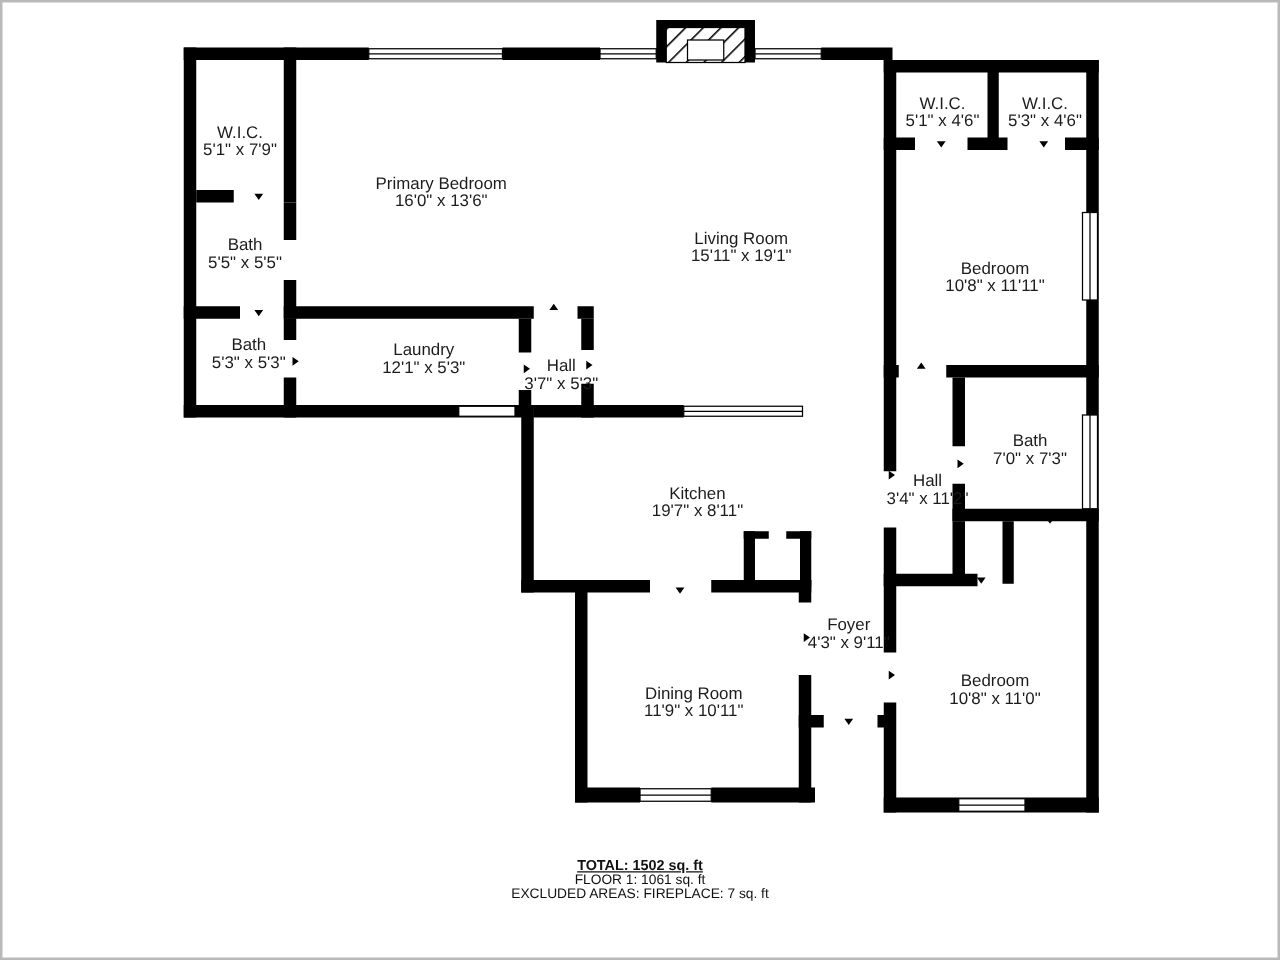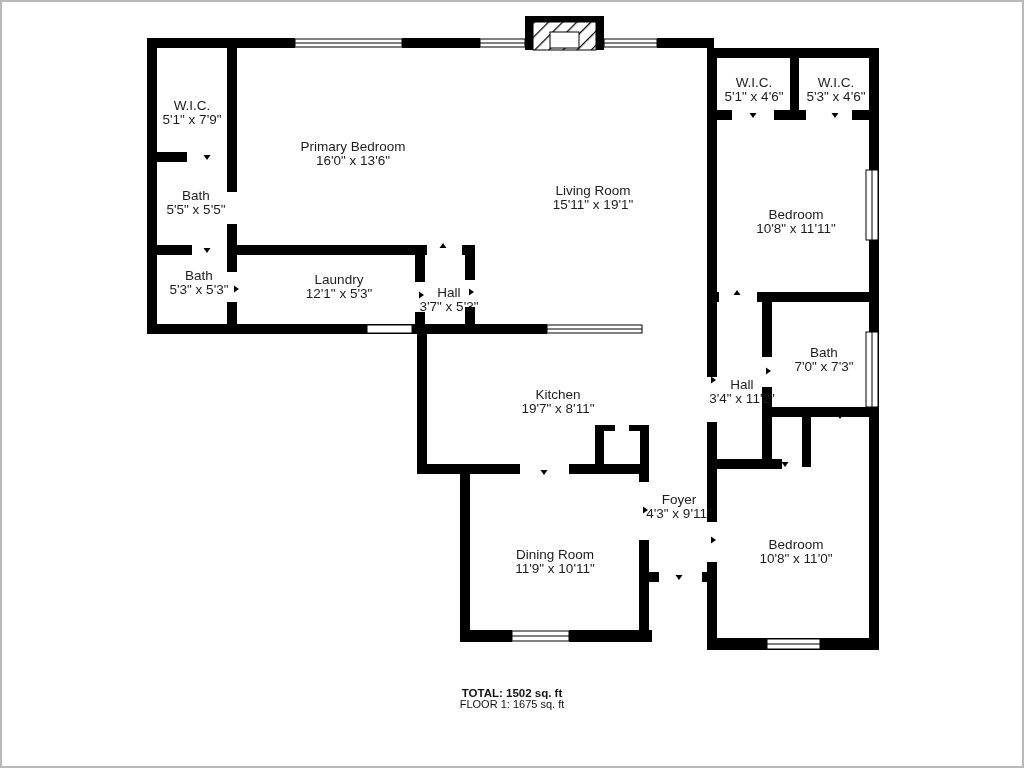--- a/index.html
+++ b/index.html
@@ -11,21 +11,21 @@
   svg{position:absolute;left:0;top:0;}
   .room-name,.room-dims{
     font-family:"Liberation Sans",sans-serif;
     font-size:13.5px;fill:#1c1c1c;
   }
   .footer{
     position:absolute;left:0;top:686px;width:100%;
     text-align:center;color:#111;
   }
   .footer div{font-size:11px;line-height:11px;}
-  .footer .total{font-weight:bold;font-size:11.5px;}
+  .footer .total{font-weight:bold;font-size:11.5px;text-decoration:underline;}
   .disclaimer{
     position:absolute;left:0;top:743px;width:100%;
     text-align:center;font-size:8px;color:#222;
   }
 </style>
 </head>
 <body>
 
 <div class="stage">
 
@@ -180,16 +180,17 @@
         <text x="677" y="516" text-anchor="middle" class="room-dims">4'3" x 9'11"</text>
         <text x="553" y="557" text-anchor="middle" class="room-name">Dining Room</text>
         <text x="553" y="571" text-anchor="middle" class="room-dims">11'9" x 10'11"</text>
         <text x="794" y="547" text-anchor="middle" class="room-name">Bedroom</text>
         <text x="794" y="561" text-anchor="middle" class="room-dims">10'8" x 11'0"</text>
       </g>
   </svg>
 
   <div class="footer">
     <div class="total">TOTAL: 1502 sq. ft</div>
-    <div>FLOOR 1: 1675 sq. ft</div>
+    <div>FLOOR 1: 1061 sq. ft</div>
+    <div>EXCLUDED AREAS: FIREPLACE: 7 sq. ft</div>
   </div>
 
 </div>
 
 </body></html>

